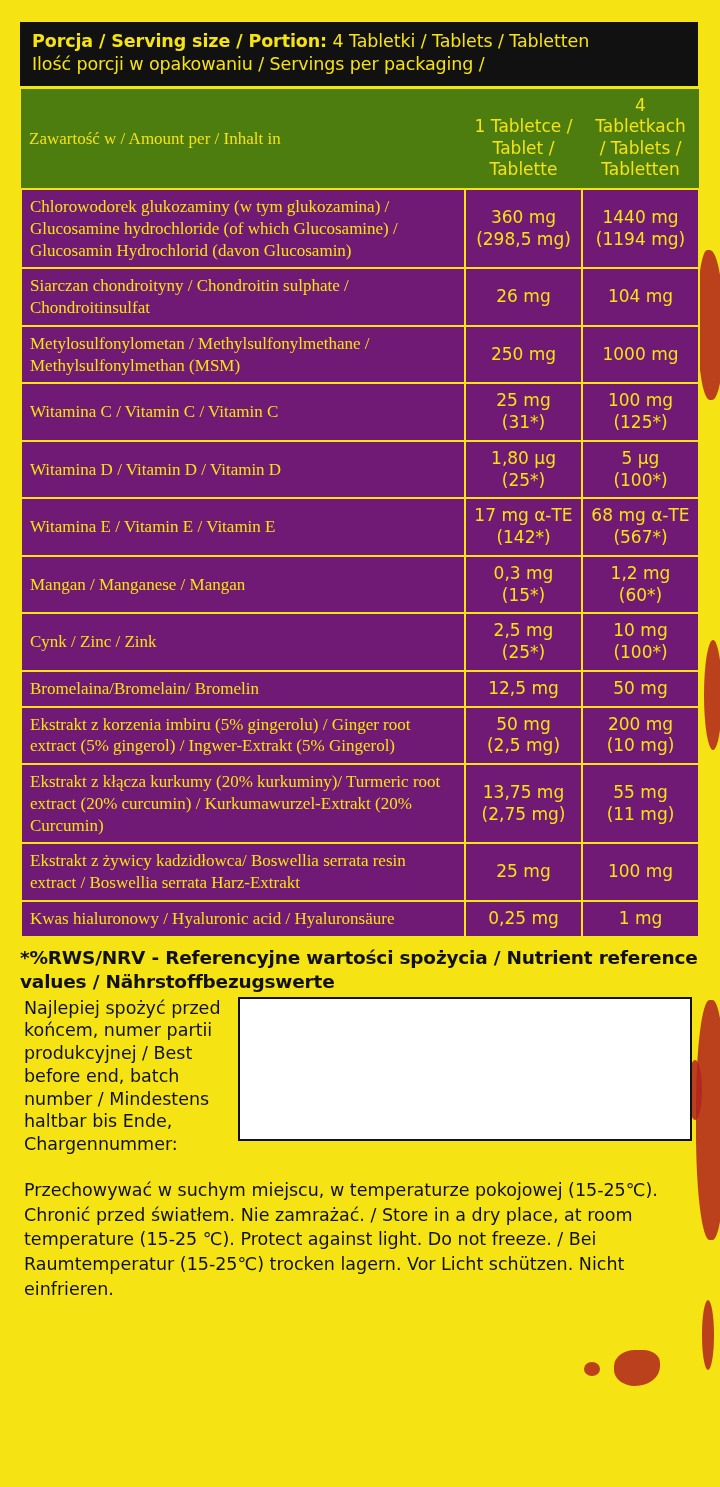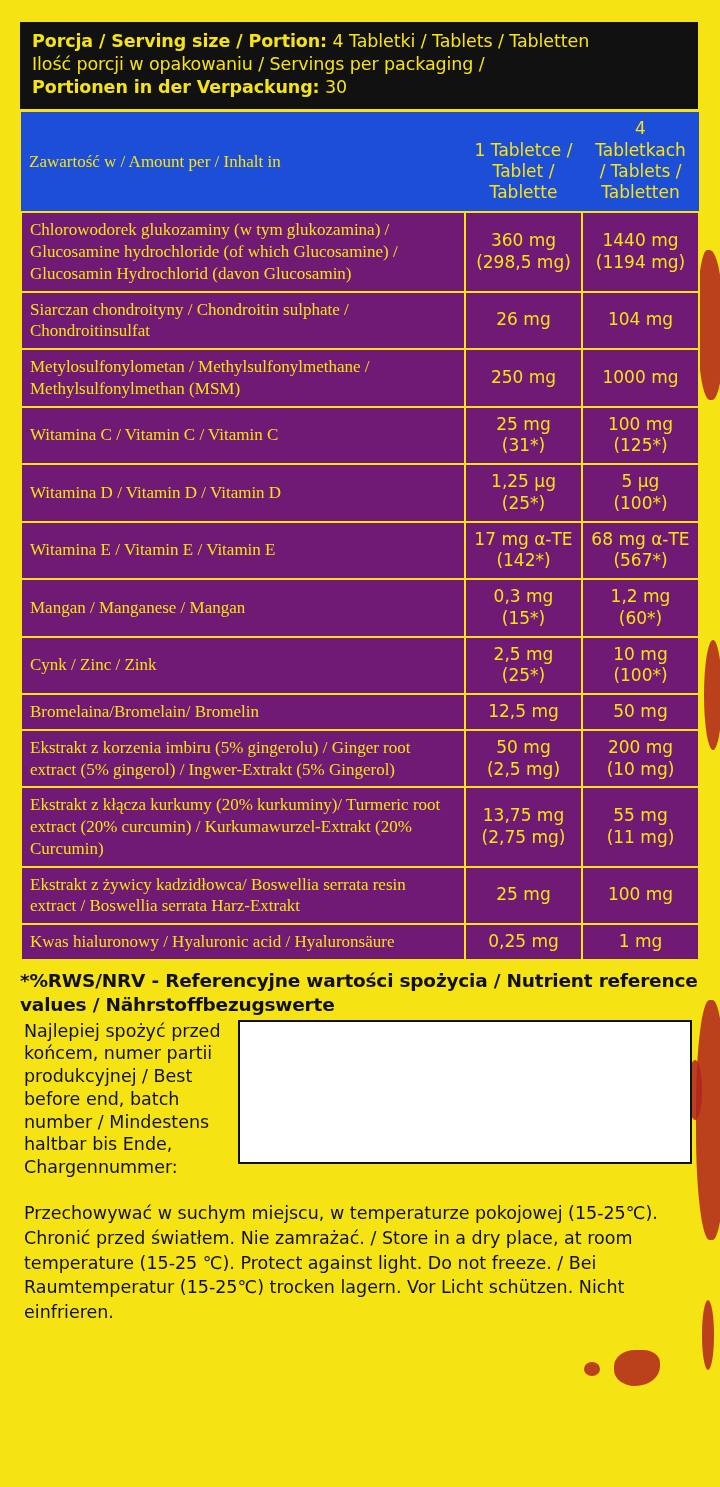--- a/index.html
+++ b/index.html
@@ -69,21 +69,21 @@
     border: 2px solid #f5e313;
     vertical-align: middle;
     background: #701a75;
     color: #f5e313;
     font-size: 17px;
     line-height: 1.28;
     padding: 6px 8px;
     box-sizing: border-box;
   }
   table.nutri tr.hdr td {
-    background: #1d4ed8;
+    background: #4d7c0f;
     border-top: none;
     border-left: none;
     border-right: none;
   }
   table.nutri tr.hdr td.c1,
   table.nutri tr.hdr td.c2 {
     border: none;
     text-align: center;
     font-size: 17px;
     line-height: 1.25;
@@ -156,21 +156,20 @@
   <div class="smudge s4"></div>
   <div class="smudge s5"></div>
   <div class="smudge s6"></div>
   <div class="smudge s7"></div>
 
   <div class="sheet">
 
     <div class="serving-box">
       <div class="serving-line"><span class="b">Porcja / Serving size / Portion:</span><span> 4 Tabletki / Tablets / Tabletten</span></div>
       <div class="serving-line b">Ilość porcji w opakowaniu / Servings per packaging /</div>
-      <div class="serving-line"><span class="b">Portionen in der Verpackung:</span><span> 30</span></div>
     </div>
 
     <table class="nutri">
       <colgroup>
         <col style="width:444px">
         <col style="width:117px">
         <col style="width:117px">
       </colgroup>
       <tbody>
         <tr class="hdr">
@@ -198,21 +197,21 @@
         </tr>
 
         <tr>
           <td class="name-cell nb-left">Witamina C / Vitamin C / Vitamin C</td>
           <td class="val-cell"><span>25 mg</span><span class="val-sub">(31*)</span></td>
           <td class="val-cell nb-right"><span>100 mg</span><span class="val-sub">(125*)</span></td>
         </tr>
 
         <tr>
           <td class="name-cell nb-left">Witamina D / Vitamin D / Vitamin D</td>
-          <td class="val-cell"><span>1,25 µg</span><span class="val-sub">(25*)</span></td>
+          <td class="val-cell"><span>1,80 µg</span><span class="val-sub">(25*)</span></td>
           <td class="val-cell nb-right"><span>5 µg</span><span class="val-sub">(100*)</span></td>
         </tr>
 
         <tr>
           <td class="name-cell nb-left">Witamina E / Vitamin E / Vitamin E</td>
           <td class="val-cell"><span>17 mg α-TE</span><span class="val-sub">(142*)</span></td>
           <td class="val-cell nb-right"><span>68 mg α-TE</span><span class="val-sub">(567*)</span></td>
         </tr>
 
         <tr>

